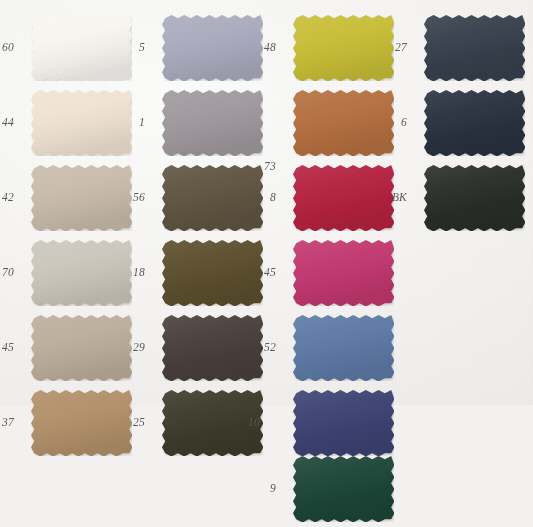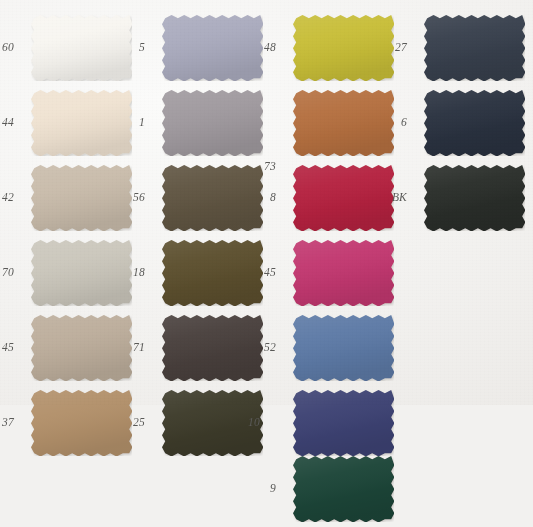--- a/index.html
+++ b/index.html
@@ -263,21 +263,21 @@
                 <filter id="f1_3" x="-20%" y="-20%" width="150%" height="150%">
                   <feDropShadow dx="1.1" dy="1.6" stdDeviation="1.3" flood-color="#8d8b86" flood-opacity="0.38"></feDropShadow>
                 </filter>
               </defs>
               <path d="M3.20,3.20 L9.53,0.00 L15.87,3.20 L22.20,0.00 L28.53,3.20 L34.87,0.00 L41.20,3.20 L47.53,0.00 L53.87,3.20 L60.20,0.00 L66.53,3.20 L72.87,0.00 L79.20,3.20 L85.53,0.00 L91.87,3.20 L98.20,0.00 L101.40,9.20 L98.20,15.20 L101.40,21.20 L98.20,27.20 L101.40,33.20 L98.20,39.20 L101.40,45.20 L98.20,51.20 L101.40,57.20 L98.20,63.20 L91.87,63.20 L85.53,66.40 L79.20,63.20 L72.87,66.40 L66.53,63.20 L60.20,66.40 L53.87,63.20 L47.53,66.40 L41.20,63.20 L34.87,66.40 L28.53,63.20 L22.20,66.40 L15.87,63.20 L9.53,66.40 L3.20,63.20 L0.00,57.20 L3.20,51.20 L0.00,45.20 L3.20,39.20 L0.00,33.20 L3.20,27.20 L0.00,21.20 L3.20,15.20 L0.00,9.20 Z" fill="#5c4f2f" filter="url(#f1_3)"></path>
               <path d="M3.20,3.20 L9.53,0.00 L15.87,3.20 L22.20,0.00 L28.53,3.20 L34.87,0.00 L41.20,3.20 L47.53,0.00 L53.87,3.20 L60.20,0.00 L66.53,3.20 L72.87,0.00 L79.20,3.20 L85.53,0.00 L91.87,3.20 L98.20,0.00 L101.40,9.20 L98.20,15.20 L101.40,21.20 L98.20,27.20 L101.40,33.20 L98.20,39.20 L101.40,45.20 L98.20,51.20 L101.40,57.20 L98.20,63.20 L91.87,63.20 L85.53,66.40 L79.20,63.20 L72.87,66.40 L66.53,63.20 L60.20,66.40 L53.87,63.20 L47.53,66.40 L41.20,63.20 L34.87,66.40 L28.53,63.20 L22.20,66.40 L15.87,63.20 L9.53,66.40 L3.20,63.20 L0.00,57.20 L3.20,51.20 L0.00,45.20 L3.20,39.20 L0.00,33.20 L3.20,27.20 L0.00,21.20 L3.20,15.20 L0.00,9.20 Z" fill="url(#g1_3)"></path>
             </svg>
           </div>
         </div>
         <div class="swatch-row" style="left: 0px; top: 318px;">
-          <div class="swatch-label" style="left: 121px; width: 24px; top: 24px;">71</div>
+          <div class="swatch-label" style="left: 121px; width: 24px; top: 24px;">29</div>
           <div class="swatch-chip" style="left: 161.8px; top: -3.2px; width: 101.4px; height: 66.4px;">
             <svg width="101.4" height="66.4" viewBox="0 0 101.4 66.4" xmlns="http://www.w3.org/2000/svg">
               <defs>
                 <linearGradient id="g1_4" x1="0" y1="0" x2="0.35" y2="1">
                   <stop offset="0%" stop-color="#ffffff" stop-opacity="0.10"></stop>
                   <stop offset="38%" stop-color="#ffffff" stop-opacity="0.03"></stop>
                   <stop offset="72%" stop-color="#000000" stop-opacity="0.04"></stop>
                   <stop offset="100%" stop-color="#000000" stop-opacity="0.10"></stop>
                 </linearGradient>
                 <filter id="f1_4" x="-20%" y="-20%" width="150%" height="150%">

